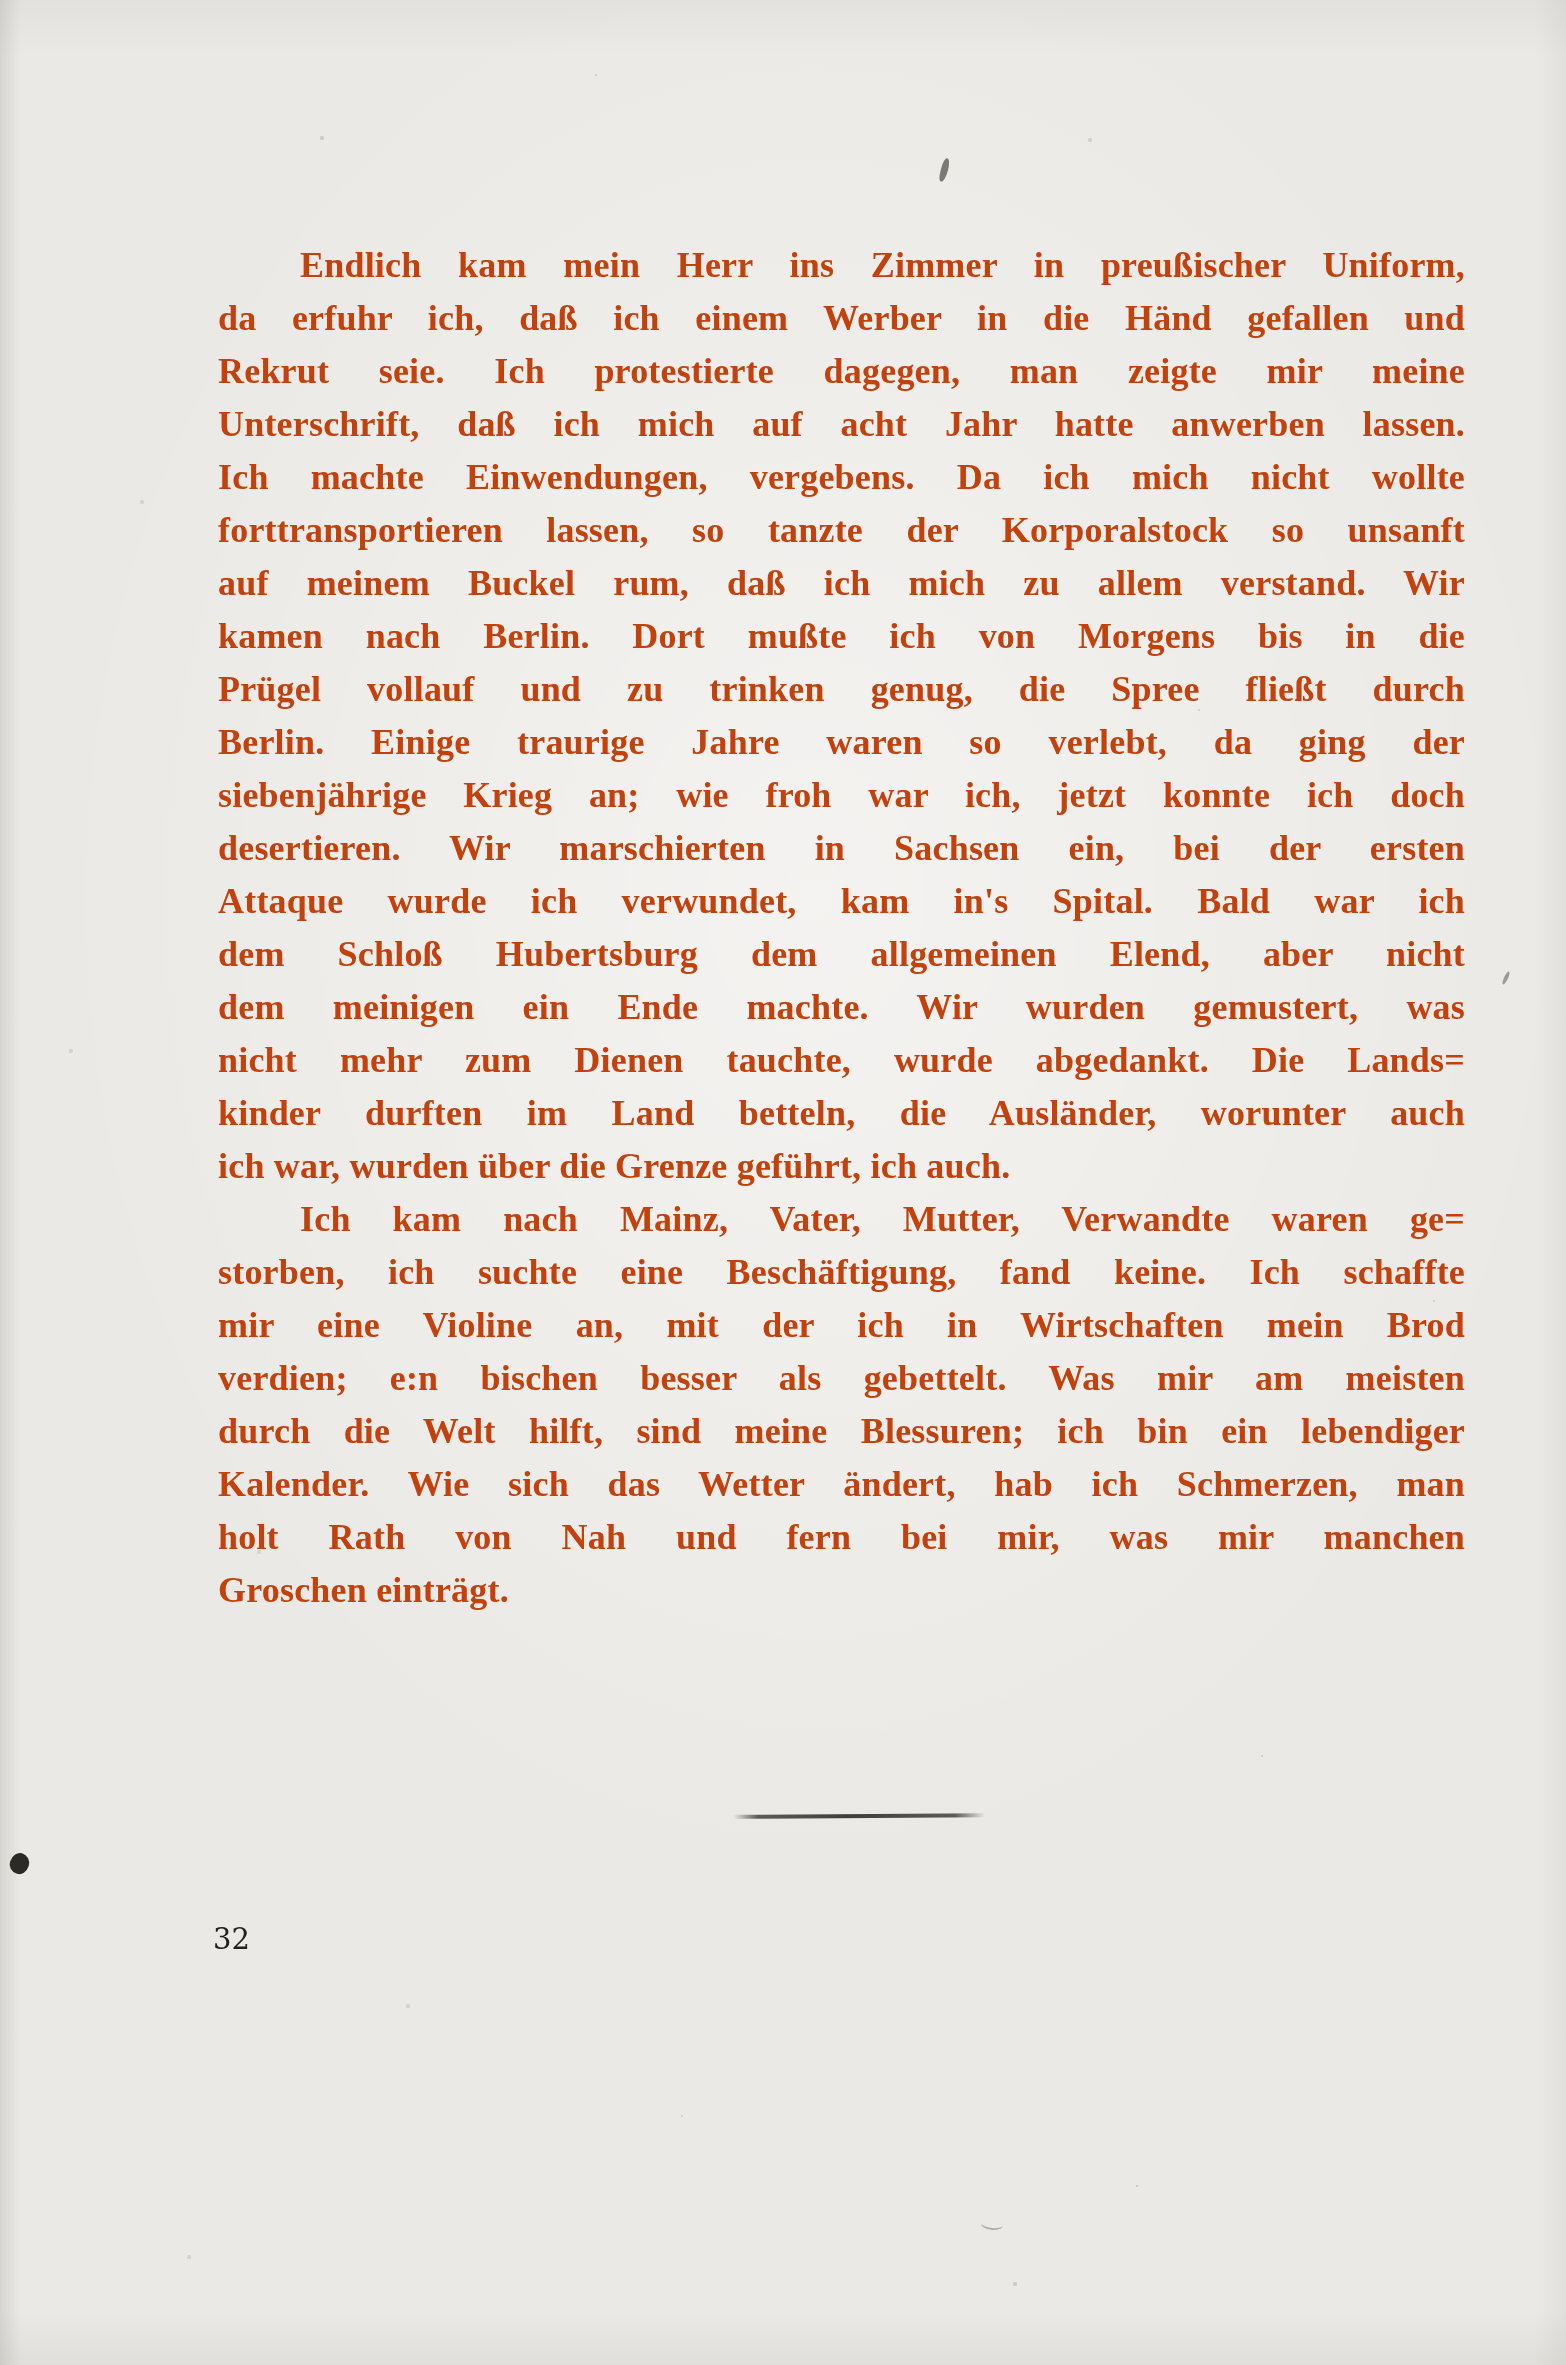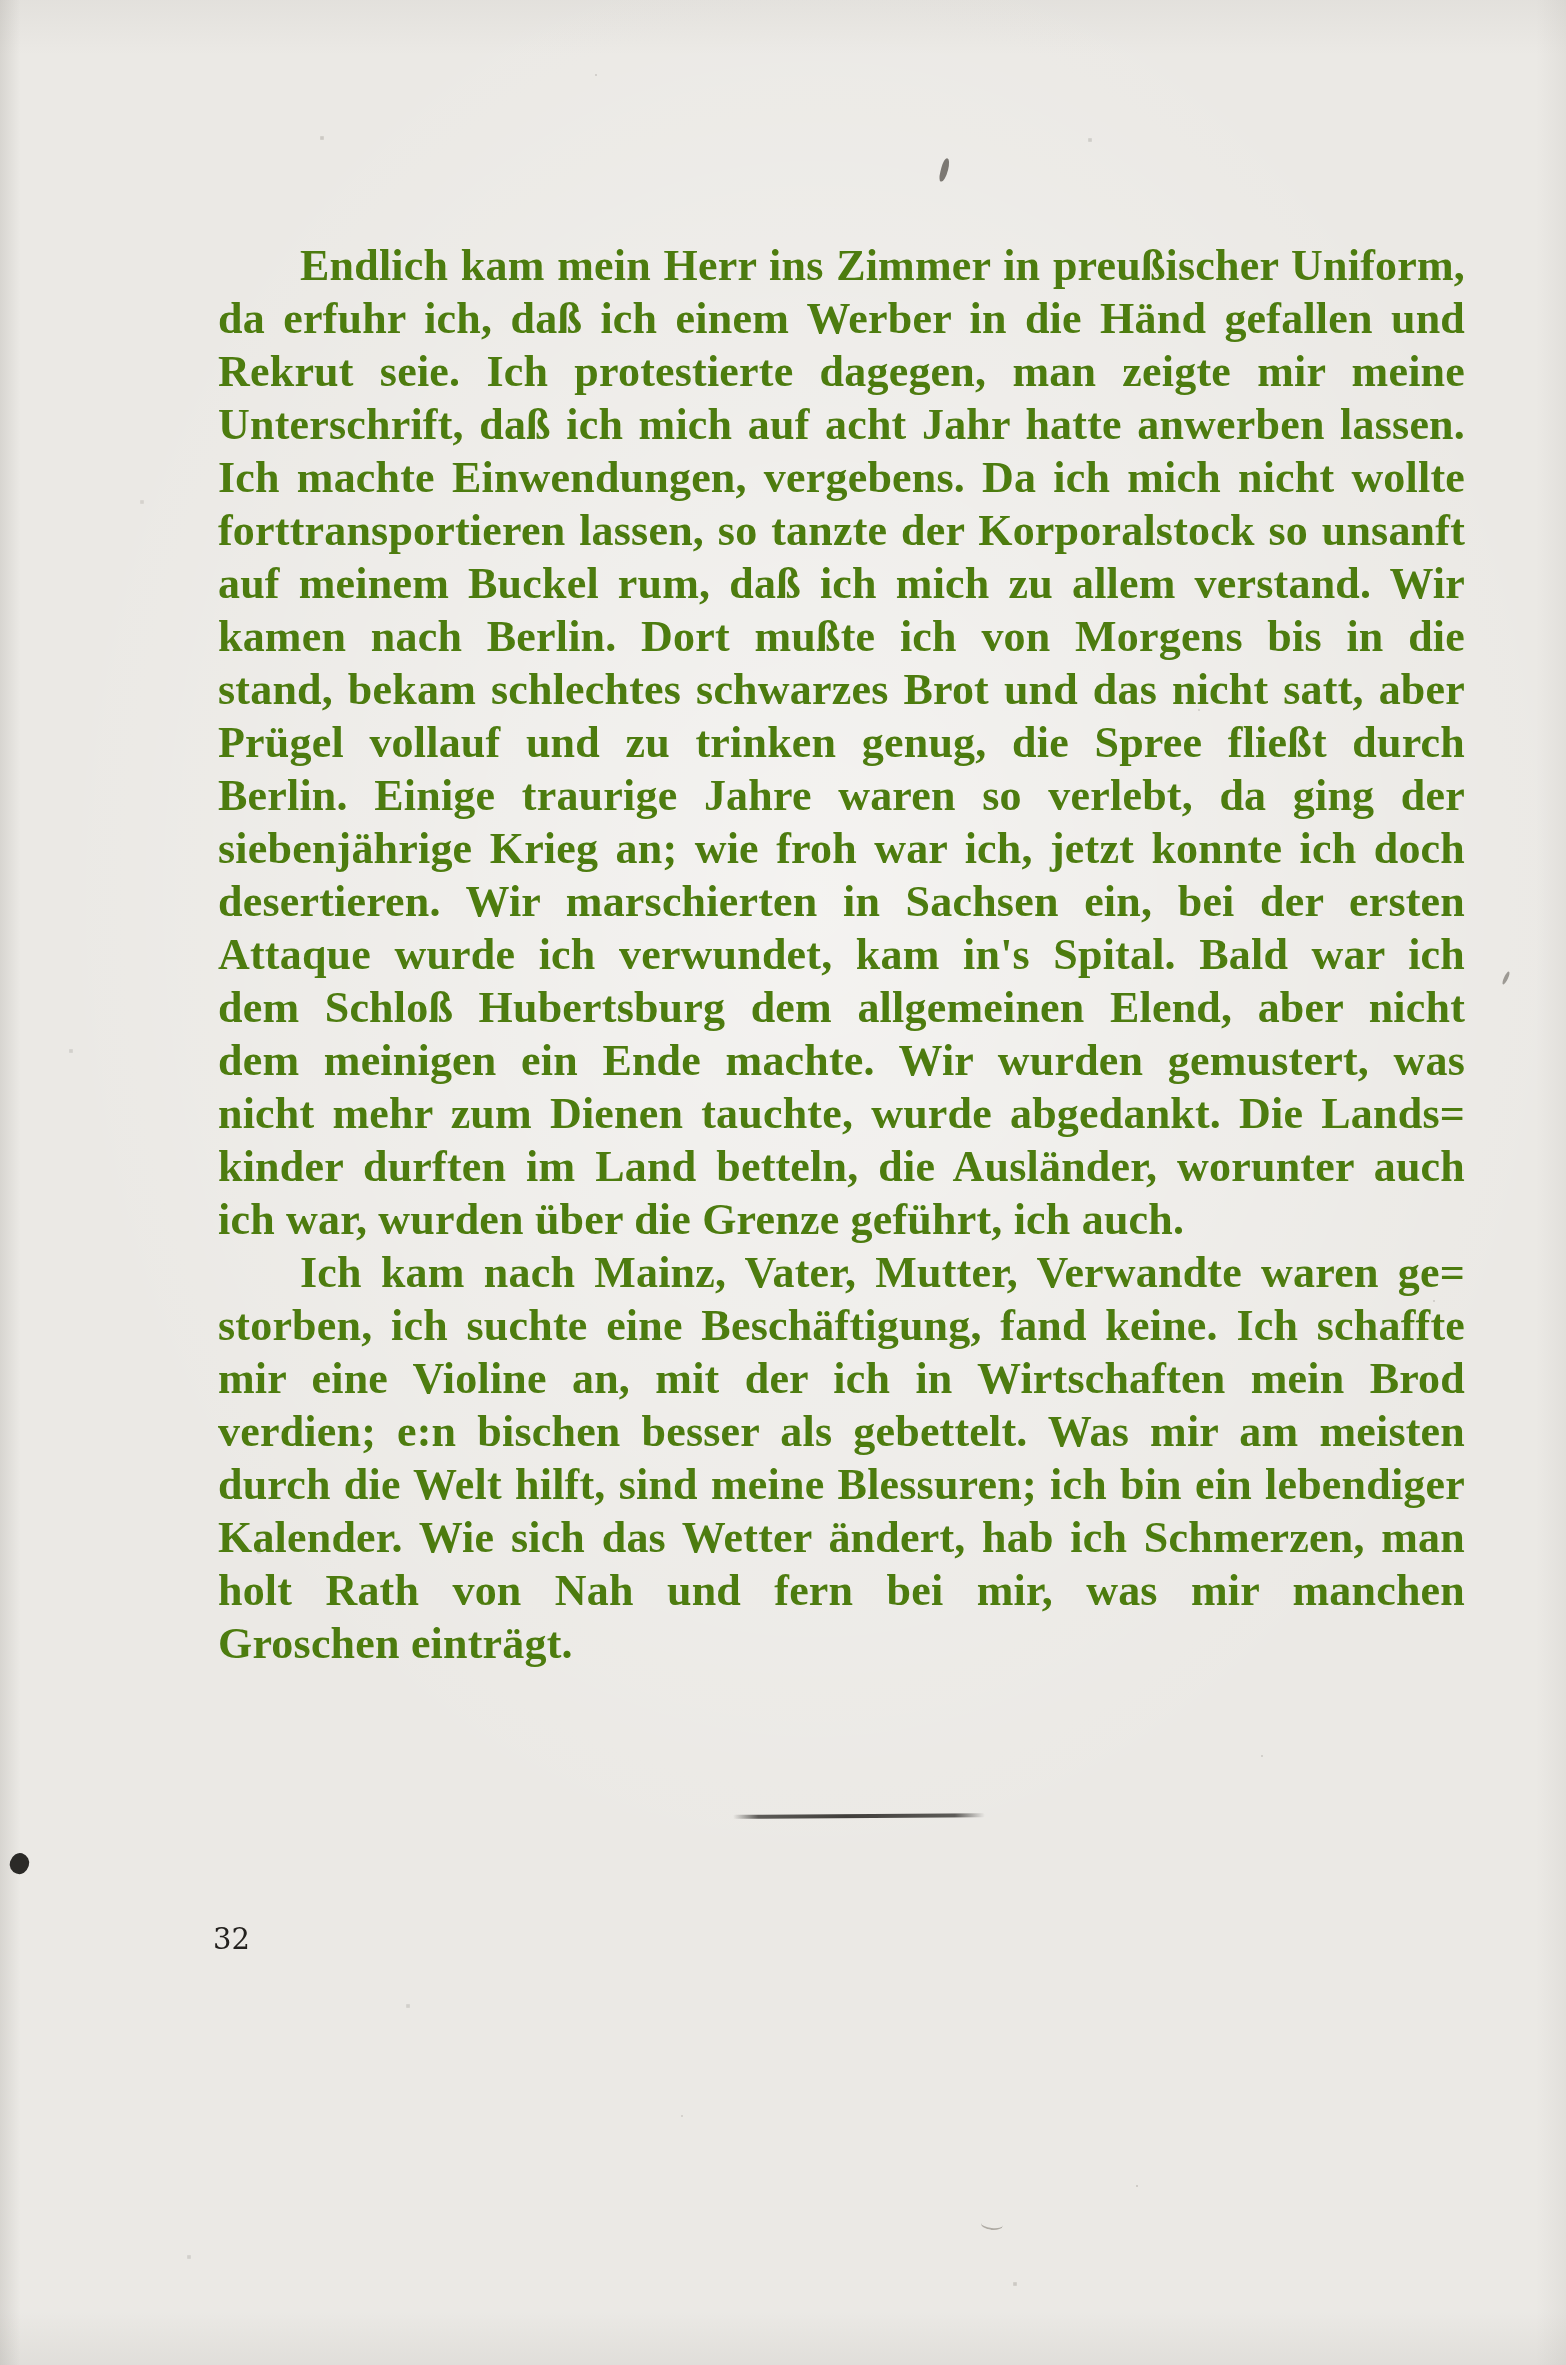--- a/index.html
+++ b/index.html
@@ -49,23 +49,23 @@
   }
 
   
   .text-block {
     position: absolute;
     left: 218px;
     top: 239px;
     width: 1247px;
     font-family: "Liberation Serif", serif;
     font-weight: bold;
-    font-size: 44px;
+    font-size: 36px;
     line-height: 53px;
-    color: #4d7c0f;
+    color: #c2410c;
     letter-spacing: 0.2px;
   }
   .line {
     text-align: justify;
     text-align-last: justify;
   }
   .line.indent   { padding-left: 82px; }
   .line.para-end { text-align-last: left; }
 
   
@@ -139,21 +139,20 @@
   <div class="text-block">
       <div>
         <div class="line indent">Endlich kam mein Herr ins Zimmer in preußischer Uniform,</div>
         <div class="line">da erfuhr ich, daß ich einem Werber in die Händ gefallen und</div>
         <div class="line">Rekrut seie. Ich protestierte dagegen, man zeigte mir meine</div>
         <div class="line">Unterschrift, daß ich mich auf acht Jahr hatte anwerben lassen.</div>
         <div class="line">Ich machte Einwendungen, vergebens. Da ich mich nicht wollte</div>
         <div class="line">forttransportieren lassen, so tanzte der Korporalstock so unsanft</div>
         <div class="line">auf meinem Buckel rum, daß ich mich zu allem verstand. Wir</div>
         <div class="line">kamen nach Berlin. Dort mußte ich von Morgens bis in die</div>
-        <div class="line">stand, bekam schlechtes schwarzes Brot und das nicht satt, aber</div>
         <div class="line">Prügel vollauf und zu trinken genug, die Spree fließt durch</div>
         <div class="line">Berlin. Einige traurige Jahre waren so verlebt, da ging der</div>
         <div class="line">siebenjährige Krieg an; wie froh war ich, jetzt konnte ich doch</div>
         <div class="line">desertieren. Wir marschierten in Sachsen ein, bei der ersten</div>
         <div class="line">Attaque wurde ich verwundet, kam in's Spital. Bald war ich</div>
         <div class="line">dem Schloß Hubertsburg dem allgemeinen Elend, aber nicht</div>
         <div class="line">dem meinigen ein Ende machte. Wir wurden gemustert, was</div>
         <div class="line">nicht mehr zum Dienen tauchte, wurde abgedankt. Die Lands=</div>
         <div class="line">kinder durften im Land betteln, die Ausländer, worunter auch</div>
         <div class="line para-end">ich war, wurden über die Grenze geführt, ich auch.</div>

